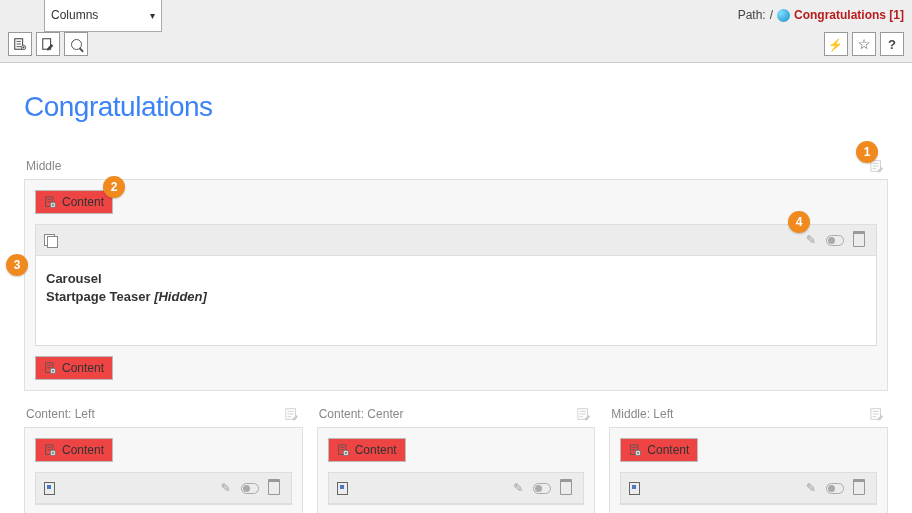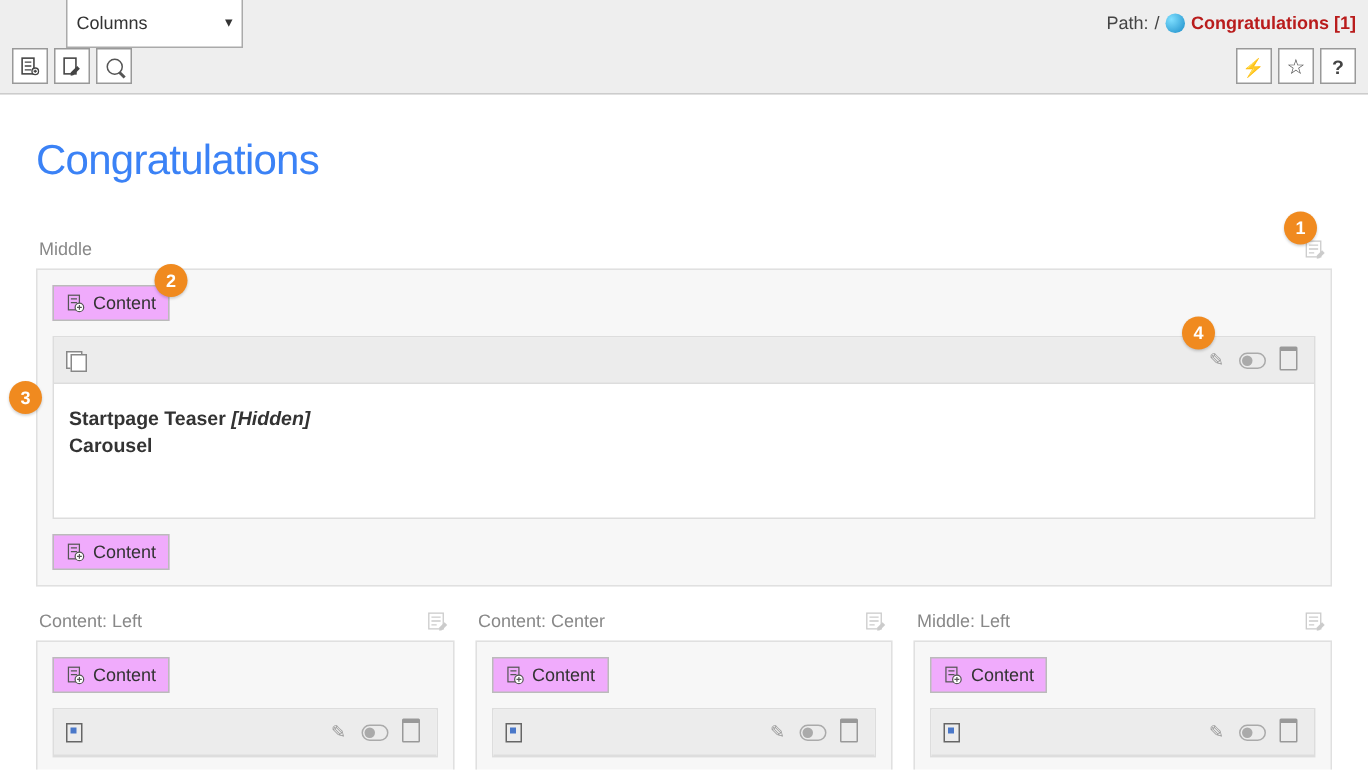--- a/index.html
+++ b/index.html
@@ -84,21 +84,21 @@
   }
   .sec-body {
     background: #f7f7f7;
     border: 1px solid #e0e0e0;
     padding: 10px;
   }
   .content-btn {
     display: inline-flex;
     align-items: center;
     gap: 5px;
-    background: #f0abfc;
+    background: #ef4444;
     border: 1px solid #bbb;
     padding: 4px 8px;
     font-size: 12px;
     cursor: pointer;
     color:#333;
   }
   .block {
     background: #fff;
     border: 1px solid #ddd;
     margin-top: 10px;
@@ -259,25 +259,25 @@
                 </span>
             <span class="ic">
                   <span class="trash"></span>
                 </span>
           </div>
           <div class="annot" style="top:-14px; right:66px;">4</div>
         </div>
         <div class="block-body">
           <div class="annot" style="top:-2px; left:-30px;">3</div>
           <div>
+            <b>Carousel</b>
+          </div>
+          <div>
             <b>Startpage Teaser</b>
             <span class="hidden-i">[Hidden]</span>
-          </div>
-          <div>
-            <b>Carousel</b>
           </div>
         </div>
       </div>
 
       <div style="margin-top:10px;">
         <div class="content-btn">
           <span class="docplus">
             <svg width="13" height="13" viewBox="0 0 16 16">
                   <rect x="2" y="1" width="9" height="12" fill="none" stroke="#555"></rect>
                   <path d="M4 4h5M4 7h5" stroke="#555"></path>

